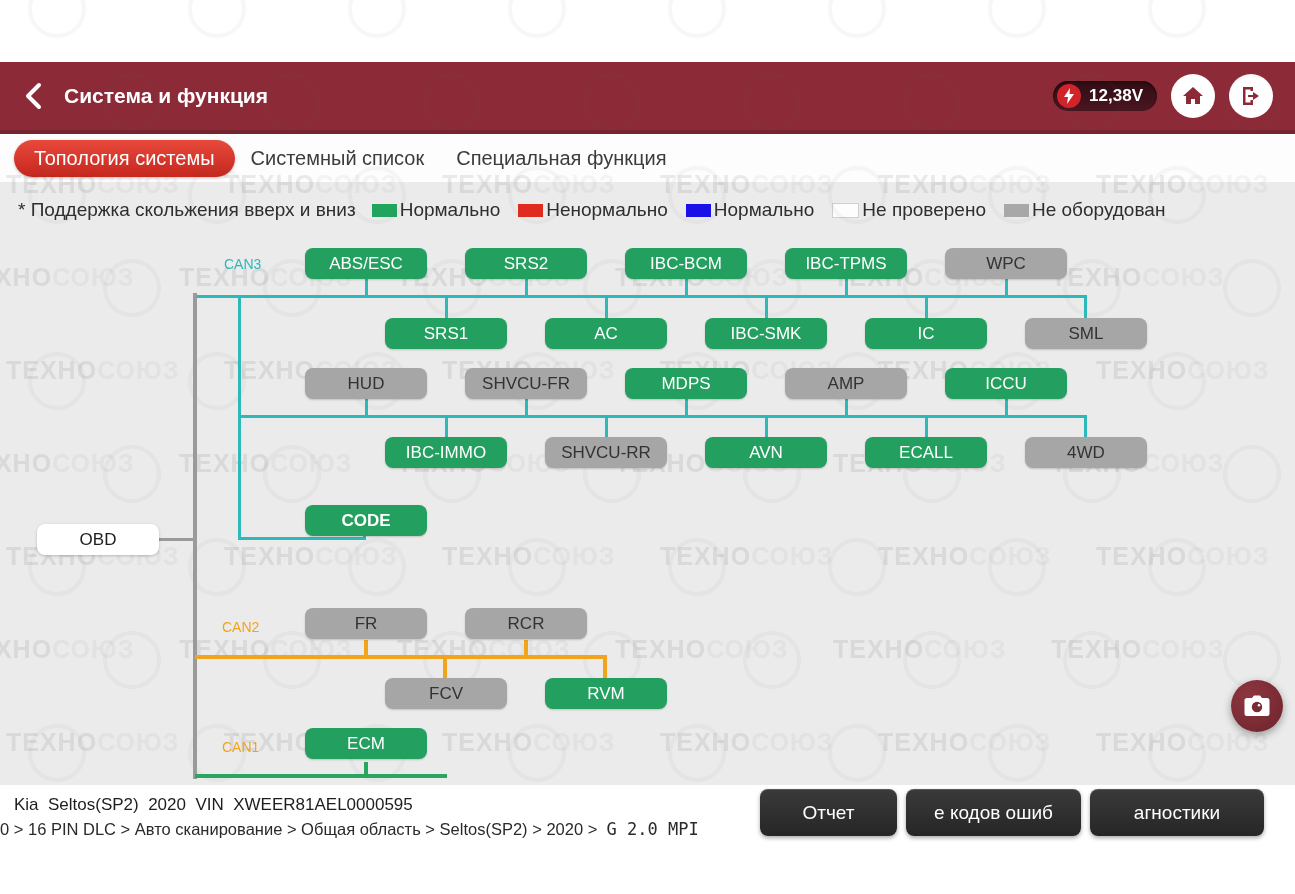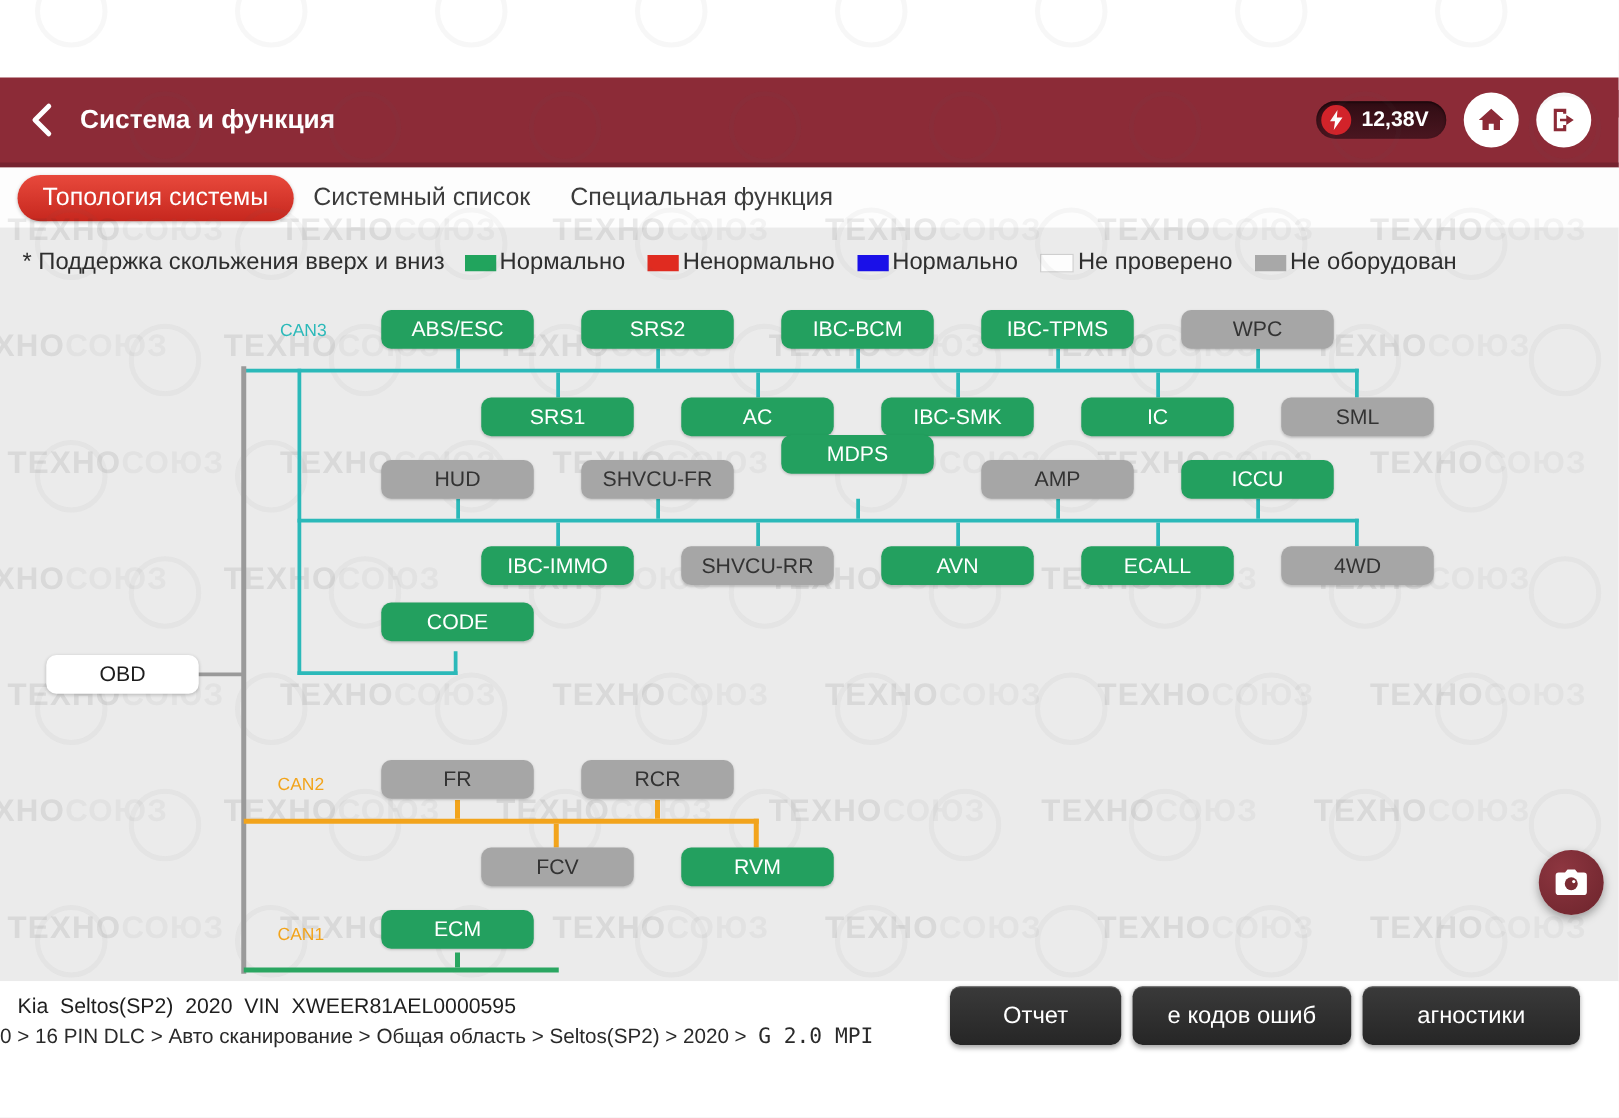--- a/index.html
+++ b/index.html
@@ -351,29 +351,29 @@
     <div class="node normal" style="left: 625px; top: 248px;">IBC-BCM</div>
     <div class="node normal" style="left: 785px; top: 248px;">IBC-TPMS</div>
     <div class="node not_equipped" style="left: 945px; top: 248px;">WPC</div>
     <div class="node normal" style="left: 385px; top: 318px;">SRS1</div>
     <div class="node normal" style="left: 545px; top: 318px;">AC</div>
     <div class="node normal" style="left: 705px; top: 318px;">IBC-SMK</div>
     <div class="node normal" style="left: 865px; top: 318px;">IC</div>
     <div class="node not_equipped" style="left: 1025px; top: 318px; text-align: right;">SML</div>
     <div class="node not_equipped" style="left: 305px; top: 368px;">HUD</div>
     <div class="node not_equipped" style="left: 465px; top: 368px;">SHVCU-FR</div>
-    <div class="node normal" style="left: 625px; top: 348px;">MDPS</div>
+    <div class="node normal" style="left: 625px; top: 368px;">MDPS</div>
     <div class="node not_equipped" style="left: 785px; top: 368px;">AMP</div>
     <div class="node normal" style="left: 945px; top: 368px;">ICCU</div>
     <div class="node normal" style="left: 385px; top: 437px;">IBC-IMMO</div>
     <div class="node not_equipped" style="left: 545px; top: 437px;">SHVCU-RR</div>
     <div class="node normal" style="left: 705px; top: 437px;">AVN</div>
     <div class="node normal" style="left: 865px; top: 437px;">ECALL</div>
     <div class="node not_equipped" style="left: 1025px; top: 437px;">4WD</div>
-    <div class="node normal" style="left: 305px; top: 482px;">CODE</div>
+    <div class="node normal" style="left: 305px; top: 505px; font-weight: bold;">CODE</div>
     <div class="node obd" style="left: 37px; top: 524px;">OBD</div>
     <div class="node not_equipped" style="left: 305px; top: 608px;">FR</div>
     <div class="node not_equipped" style="left: 465px; top: 608px;">RCR</div>
     <div class="node not_equipped" style="left: 385px; top: 678px;">FCV</div>
     <div class="node normal" style="left: 545px; top: 678px;">RVM</div>
     <div class="node normal" style="left: 305px; top: 728px;">ECM</div>
   </div>
 
 <div id="camera-fab" class="abs">
   <svg width="26" height="22" viewBox="0 0 26 22">

